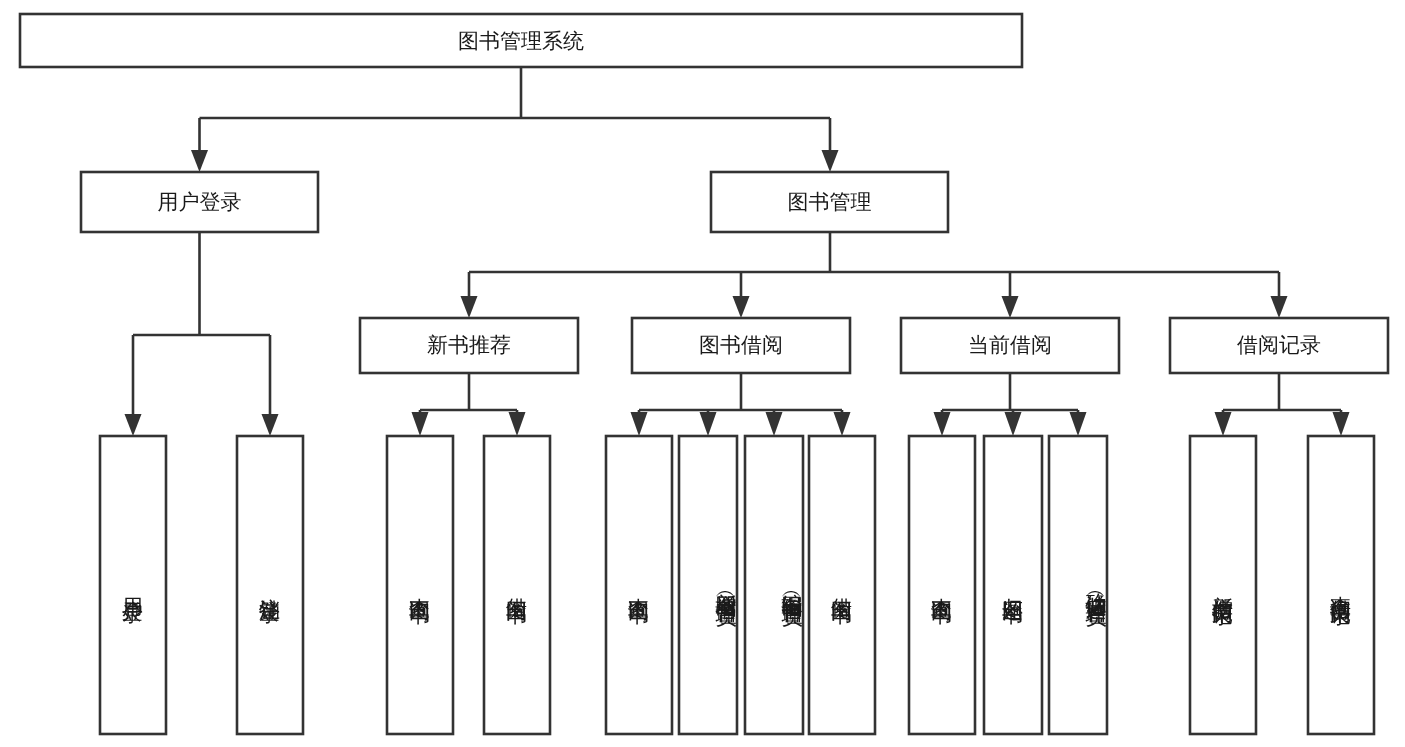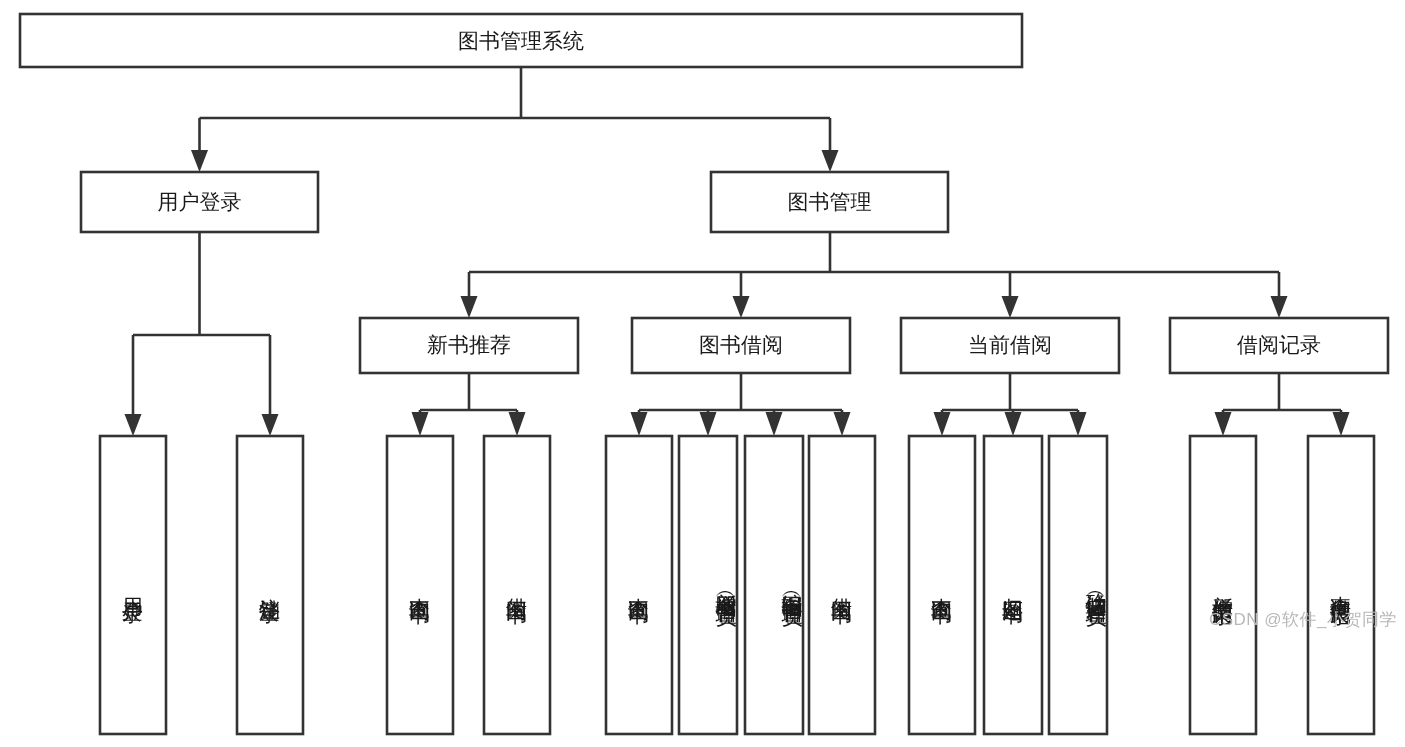--- a/index.html
+++ b/index.html
@@ -220,15 +220,14 @@
   <div class="vlabel" style="left:909px; top:436px; width:66px; height:298px; display:flex; align-items:center; justify-content:center;">查询图书</div>
 
   <div class="vlabel" style="left:984px; top:436px; width:58px; height:298px; display:flex; align-items:center; justify-content:center;">归还图书</div>
 
   <div class="vlabel" style="left:1049px; top:440px; width:58px; height:290px; display:flex; align-items:flex-start; justify-content:center;">确认归还（管理员）</div>
 
   <div class="vlabel" style="left:1190px; top:436px; width:66px; height:298px; display:flex; align-items:center; justify-content:center;">新增借阅记录</div>
 
   <div class="vlabel" style="left:1308px; top:436px; width:66px; height:298px; display:flex; align-items:center; justify-content:center;">查询借阅记录</div>
 
-  <div class="watermark">CSDN @软件_小贺同学</div>
 
 </div>
 
 </body></html>

